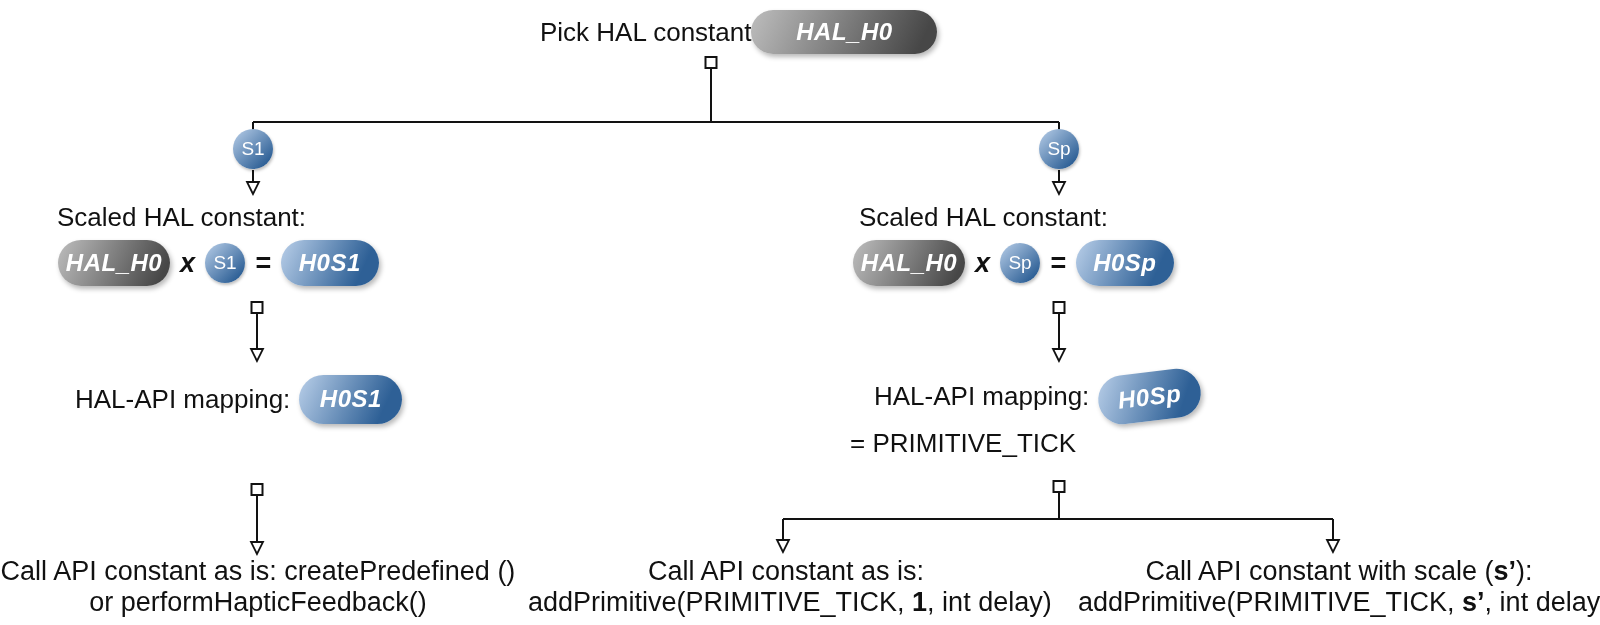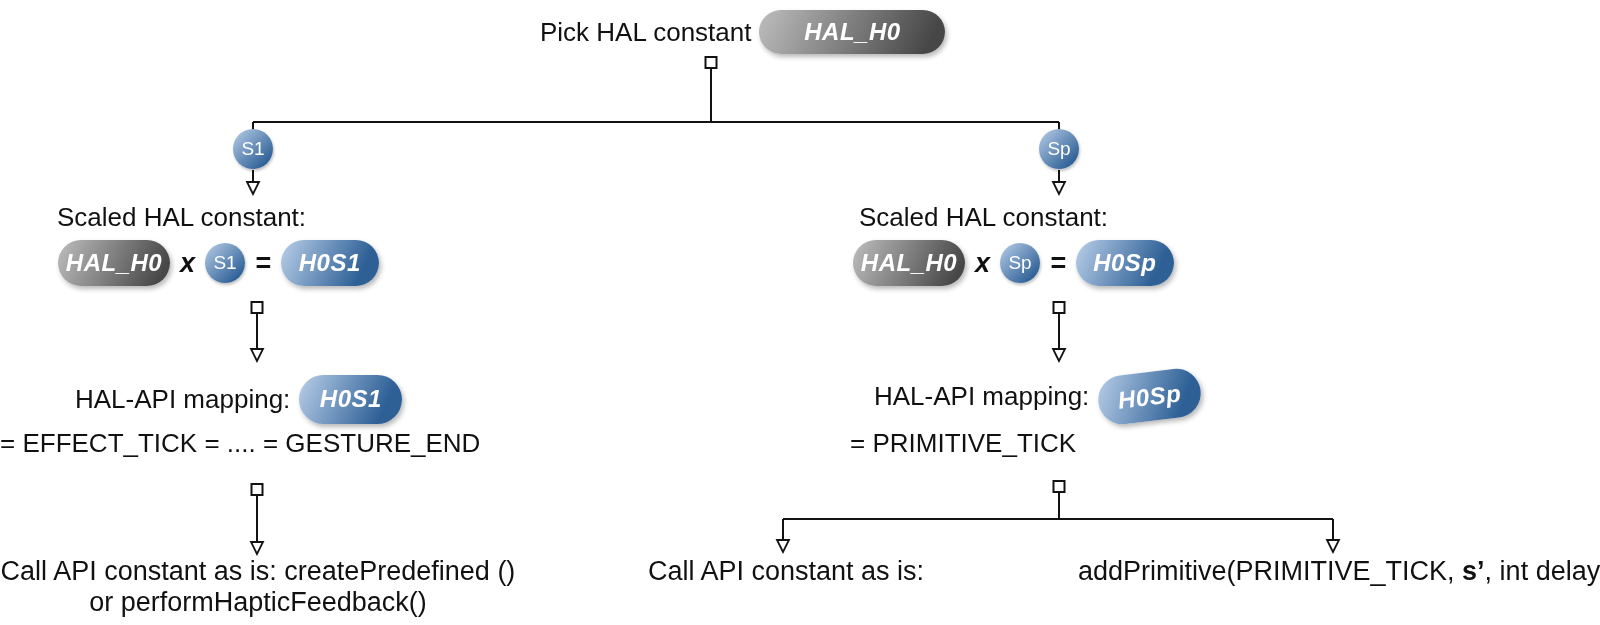--- a/index.html
+++ b/index.html
@@ -82,21 +82,21 @@
       <rect x="1053.5" y="481" width="11" height="11"></rect>
       <line x1="1059" y1="492" x2="1059" y2="519"></line>
       <line x1="783" y1="519" x2="1333" y2="519"></line>
       <line x1="783" y1="519" x2="783" y2="541"></line>
       <path d="M 783 552 l -6 -12 h 12 z"></path>
       <line x1="1333" y1="519" x2="1333" y2="541"></line>
       <path d="M 1333 552 l -6 -12 h 12 z"></path>
     </g>
   </svg>
 
-  <div class="row" style="left:540px;top:9px;height:46px;gap:8px;justify-content:flex-start">
+  <div class="row" style="left:540px;top:9px;height:46px;justify-content:flex-start">
     <span class="txt">Pick HAL constant</span>
     <span class="pill gray big">HAL_H0</span>
   </div>
 
   <div class="badge node" style="left:233px;top:129px">S1</div>
   <div class="badge node" style="left:1039px;top:129px">Sp</div>
 
   <div class="row" style="left:57px;top:202px;width:400px">
     <span class="txt">Scaled HAL constant:</span>
   </div>
@@ -121,33 +121,32 @@
 
   <div class="row" style="left:75px;top:374px;width:404px;height:50px;gap:9px">
     <span class="txt">HAL-API mapping:</span>
     <span class="pill blue map">H0S1</span>
   </div>
   <div class="row" style="left:874px;top:370px;width:404px;height:52px;gap:9px">
     <span class="txt">HAL-API mapping:</span>
     <span class="pill blue map tilt">H0Sp</span>
   </div>
 
-  <div class="row" style="left:0px;top:428px;width:514px">
-    <span class="txt">= EFFECT_TICK = .... = GESTURE_END</span>
-  </div>
   <div class="row" style="left:850px;top:428px;width:400px">
     <span class="txt">= PRIMITIVE_TICK</span>
   </div>
 
   <div class="twoline" style="left:0px;top:556px;width:516px">
     <div>Call API constant as is: createPredefined ()</div>
     <div>or performHapticFeedback()</div>
   </div>
 
   <div class="twoline" style="left:528px;top:556px;width:516px">
     <div>Call API constant as is:</div>
+    <div><span>addPrimitive(PRIMITIVE_TICK, </span><b>1</b><span>, int delay)</span></div>
   </div>
 
   <div class="twoline" style="left:1078px;top:556px;width:522px">
+    <div><span>Call API constant with scale (</span><b>s’</b><span>):</span></div>
     <div><span>addPrimitive(PRIMITIVE_TICK, </span><b>s’</b><span>, int delay)</span></div>
   </div>
 
 </div>
 
 </body></html>

